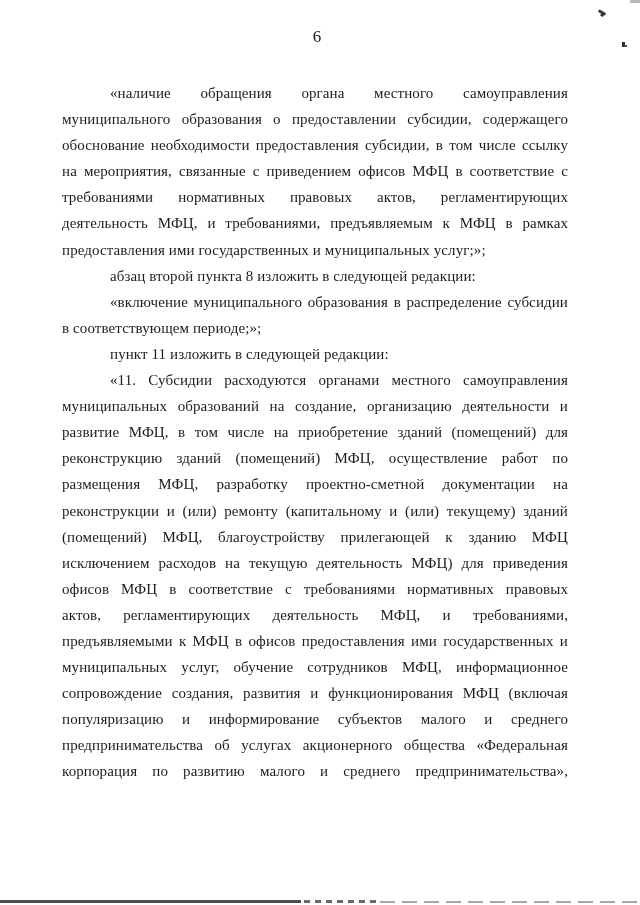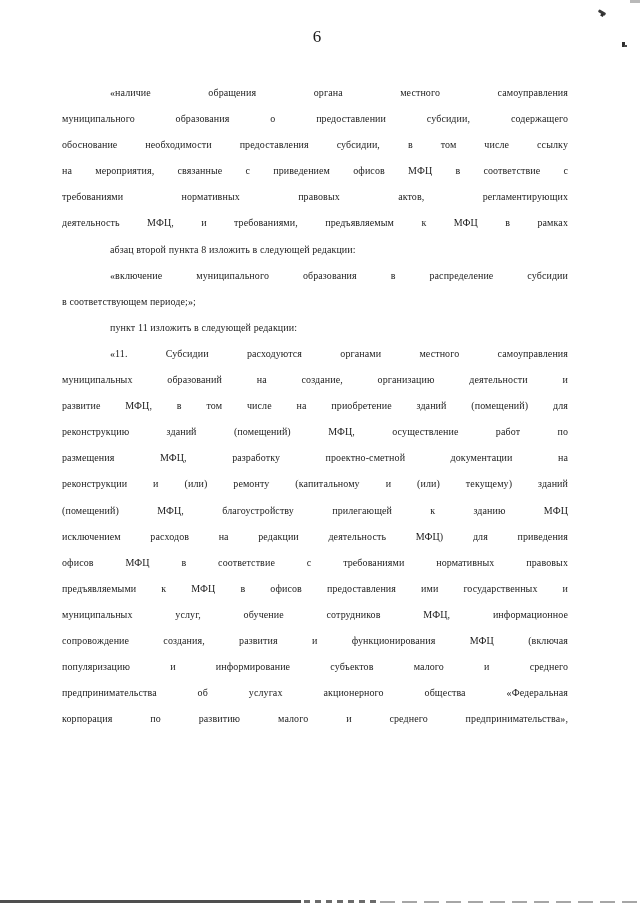--- a/index.html
+++ b/index.html
@@ -30,21 +30,21 @@
     line-height: 20px;
     color: #1c1c1c;
   }
   .body-text {
     position: absolute;
     top: 80px;
     left: 62px;
     width: 506px;
   }
   .line {
-    font-size: 10px;
+    font-size: 15px;
     line-height: 26.1px;
     text-align: justify;
     text-align-last: justify;
     white-space: normal;
     letter-spacing: 0.1px;
   }
   .line.indent {
     text-indent: 48px;
   }
   .line.last {
@@ -137,33 +137,35 @@
 
   <div class="page-number">6</div>
 
   <div class="body-text">
       <div class="line indent">«наличие обращения органа местного самоуправления</div>
       <div class="line">муниципального образования о предоставлении субсидии, содержащего</div>
       <div class="line">обоснование необходимости предоставления субсидии, в том числе ссылку</div>
       <div class="line">на мероприятия, связанные с приведением офисов МФЦ в соответствие с</div>
       <div class="line">требованиями нормативных правовых актов, регламентирующих</div>
       <div class="line">деятельность МФЦ, и требованиями, предъявляемым к МФЦ в рамках</div>
+      <div class="line last">предоставления ими государственных и муниципальных услуг;»;</div>
       <div class="line indent last">абзац второй пункта 8 изложить в следующей редакции:</div>
       <div class="line indent">«включение муниципального образования в распределение субсидии</div>
       <div class="line last">в соответствующем периоде;»;</div>
       <div class="line indent last">пункт 11 изложить в следующей редакции:</div>
       <div class="line indent">«11. Субсидии расходуются органами местного самоуправления</div>
       <div class="line">муниципальных образований на создание, организацию деятельности и</div>
       <div class="line">развитие МФЦ, в том числе на приобретение зданий (помещений) для</div>
       <div class="line">реконструкцию зданий (помещений) МФЦ, осуществление работ по</div>
       <div class="line">размещения МФЦ, разработку проектно-сметной документации на</div>
       <div class="line">реконструкции и (или) ремонту (капитальному и (или) текущему) зданий</div>
       <div class="line">(помещений) МФЦ, благоустройству прилегающей к зданию МФЦ</div>
-      <div class="line">исключением расходов на редакции деятельность МФЦ) для приведения</div>
+      <div class="line">исключением расходов на текущую деятельность МФЦ) для приведения</div>
       <div class="line">офисов МФЦ в соответствие с требованиями нормативных правовых</div>
+      <div class="line">актов, регламентирующих деятельность МФЦ, и требованиями,</div>
       <div class="line">предъявляемыми к МФЦ в офисов предоставления ими государственных и</div>
       <div class="line">муниципальных услуг, обучение сотрудников МФЦ, информационное</div>
       <div class="line">сопровождение создания, развития и функционирования МФЦ (включая</div>
       <div class="line">популяризацию и информирование субъектов малого и среднего</div>
       <div class="line">предпринимательства об услугах акционерного общества «Федеральная</div>
       <div class="line">корпорация по развитию малого и среднего предпринимательства»,</div>
     </div>
 
   <div class="speck-1"></div>
   <div class="speck-2"></div>

